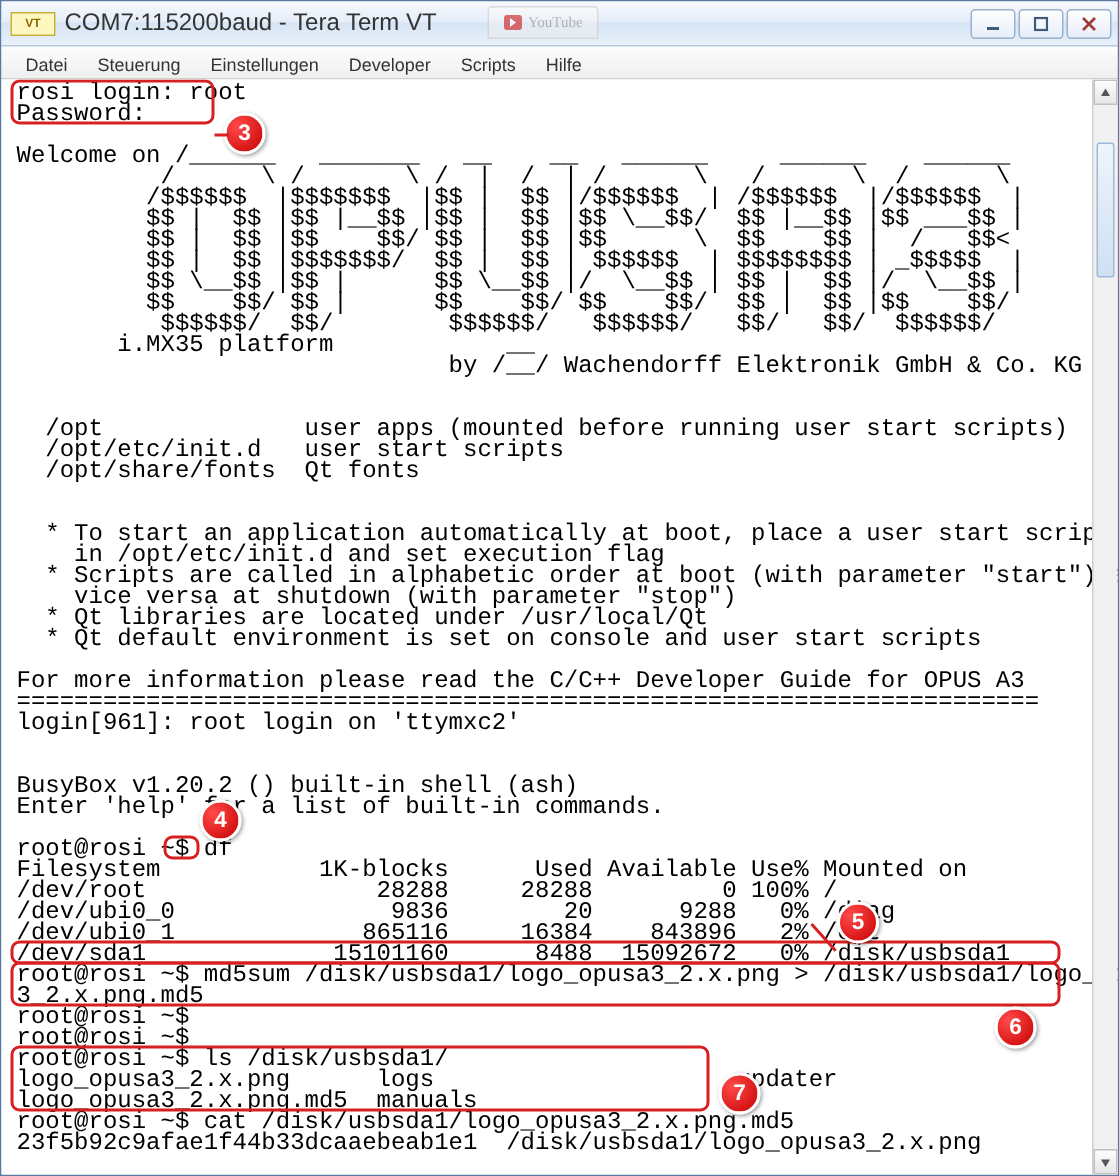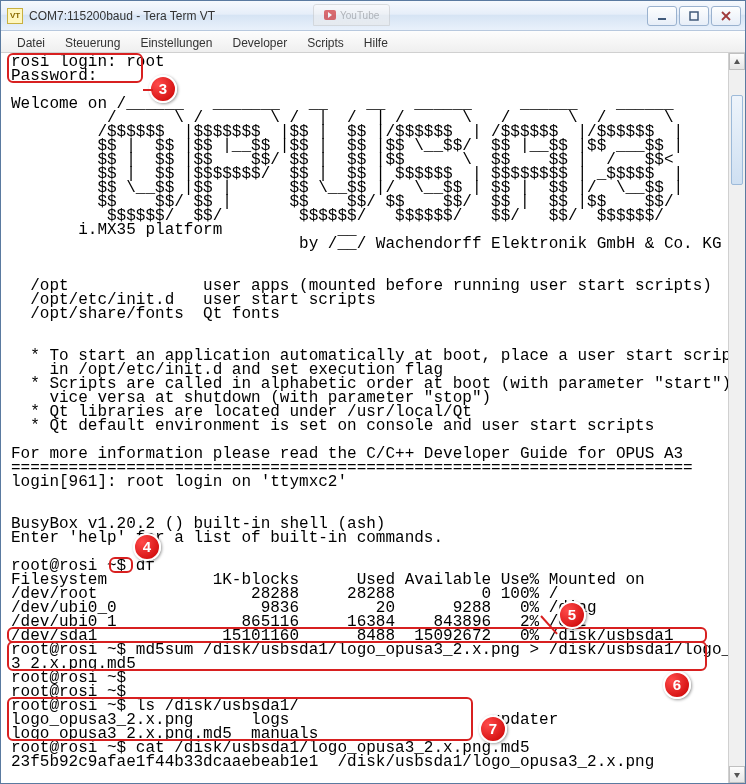--- a/index.html
+++ b/index.html
@@ -21,48 +21,48 @@
   
   .titlebar {
     height: 30px;
     background: linear-gradient(to bottom, #f6f9fd 0%, #e6eef9 45%, #d6e4f4 50%, #e9f1fb 100%);
     border-bottom: 1px solid #b7c8de;
     display: flex;
     align-items: center;
     padding: 0 4px 0 6px;
   }
   .app-icon {
-    width: 16px; height: 16px;
+    width: 30px; height: 16px;
     background: #fff7c0;
     border: 1px solid #c8b040;
     display: inline-flex;
     align-items: center; justify-content: center;
     font-size: 8px; font-weight: bold; color: #8a6a00;
     margin-right: 6px;
   }
   .title-text {
     flex: 1;
-    font-size: 12px;
+    font-size: 16px;
     color: #333;
   }
   .win-btns { display: flex; gap: 2px; }
   .win-btn {
     width: 30px; height: 20px;
     border: 1px solid #9ab2cf;
     border-radius: 3px;
     background: linear-gradient(to bottom,#fdfefe,#e7eef8);
     display: flex; align-items: center; justify-content: center;
     font-size: 11px; color: #405a7a;
     cursor: pointer;
   }
   .win-btn.close { color: #7a3a3a; }
   .tab-strip {
     position: absolute;
-    top: 3px; left: 312px;
-    display: flex; gap: 4px;
+    top: 3px; left: 324px;
+    display: flex; gap: 4px; font-family: Liberation Serif, serif;
   }
   .bg-tab {
     background: linear-gradient(to bottom,#fcfcfc,#e9e9e9);
     border: 1px solid #c7c7c7;
     border-radius: 3px 3px 0 0;
     height: 22px;
     padding: 2px 10px;
     font-size: 10px; color: #888;
     display: flex; align-items: center; gap: 4px;
     opacity: .55;

